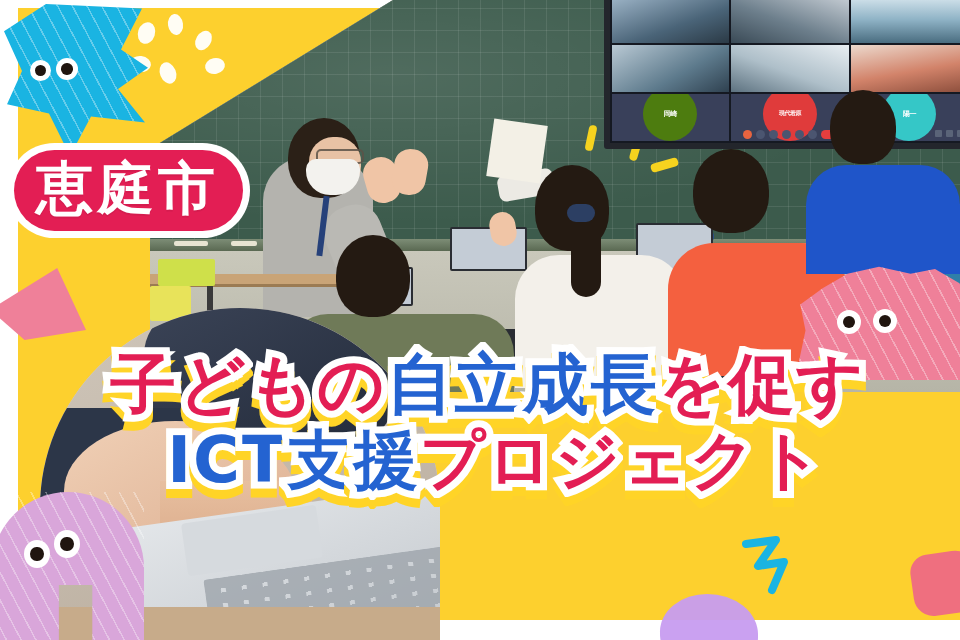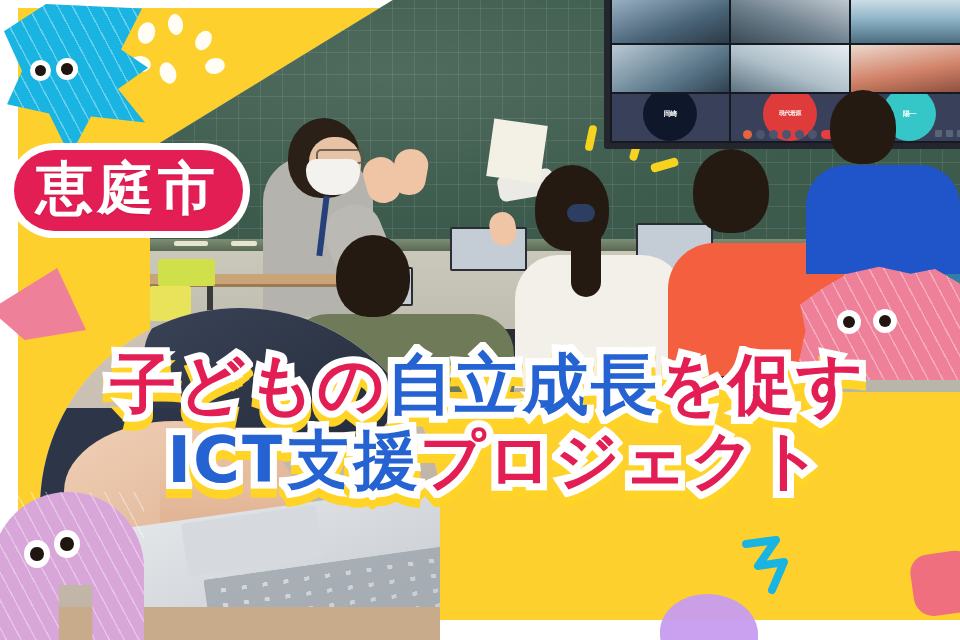--- a/index.html
+++ b/index.html
@@ -244,21 +244,21 @@
     <div class="chalk-dash" style="left:63%;top:38.5%;transform:rotate(74deg);width:9px;height:28px;"></div>
 
     <div class="display">
       <div class="vtile img1"></div>
       <div class="vtile img2"></div>
       <div class="vtile img3"></div>
       <div class="vtile img4"></div>
       <div class="vtile img5"></div>
       <div class="vtile img6"></div>
       <div class="vtile blank">
-        <div class="avatar" style="background:#0f172a">岡崎</div>
+        <div class="avatar" style="background:#4d7c0f">岡崎</div>
         <span class="vname"></span>
       </div>
       <div class="vtile blank">
         <div class="avatar" style="background:#e03b3b;font-size:6px;">現代若原</div>
         <span class="vname"></span>
       </div>
       <div class="vtile blank">
         <div class="avatar" style="background:#35c7c7">陽一</div>
         <span class="vname"></span>
       </div>

